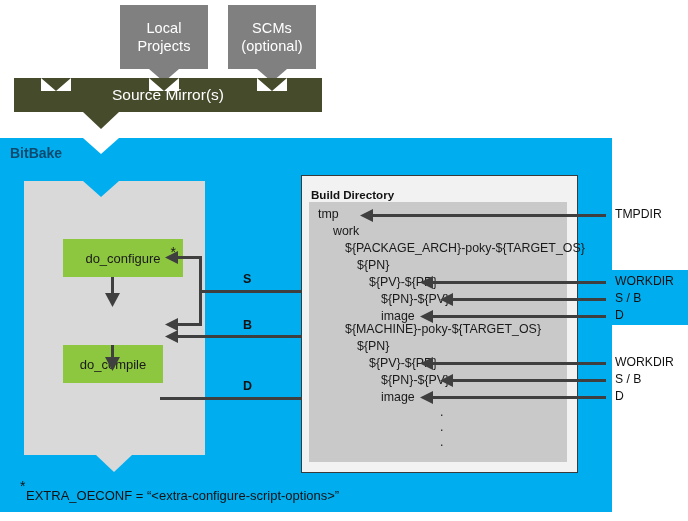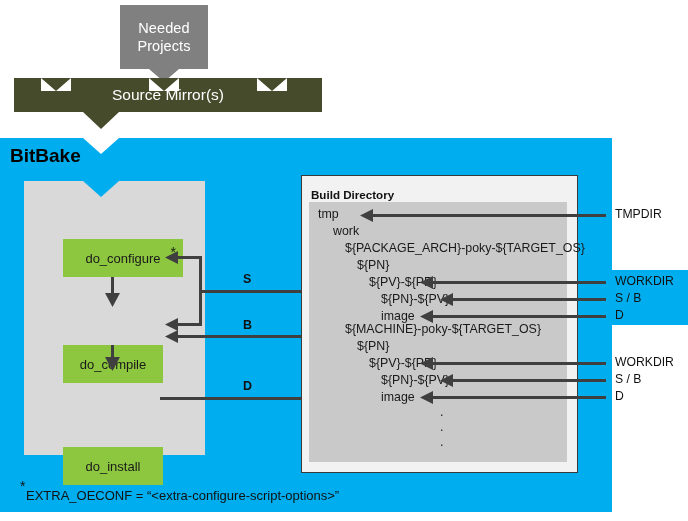--- a/index.html
+++ b/index.html
@@ -22,21 +22,21 @@
   #mirrorbar{background:#464B2B;color:#ffffff;display:flex;align-items:center;
              justify-content:center;font-size:15.5px;}
   #mirror-point{position:absolute;background:#464B2B;
              clip-path:polygon(0 0,100% 0,50% 100%);}
 
   
   #blue-main{background:#00AEEF;}
   #blue-ear{background:#00AEEF;}
   #blue-notch{position:absolute;background:#ffffff;
              clip-path:polygon(0 0,100% 0,50% 100%);}
-  #bitbake-label{color:#000000;font-size:19px;font-weight:bold;}
+  #bitbake-label{color:#0c4a6e;font-size:14px;font-weight:bold;}
 
   
   #graypanel{background:#D9D9D9;}
   #gray-notch{position:absolute;background:#00AEEF;
              clip-path:polygon(0 0,100% 0,50% 100%);}
   #gray-point{position:absolute;background:#D9D9D9;
              clip-path:polygon(0 0,100% 0,50% 100%);}
   #cfgtitle{color:#111111;font-size:12.6px;font-weight:bold;line-height:1.45;}
 
   
@@ -73,22 +73,27 @@
 <body>
 
 <div id="stage">
 
   <div class="abs" id="blue-main" style="left:0px;top:138px;width:612px;height:374px;"></div>
   <div class="abs" id="blue-ear" style="left:612px;top:270px;width:76px;height:55px;"></div>
   <div id="blue-notch" style="left:83px;top:138px;width:36px;height:16px;"></div>
   <div class="abs" id="bitbake-label" style="left:10px;top:145px;">BitBake</div>
 
   <div class="abs srcbox" style="left:120px;top:5px;width:88px;height:64px;">
-    <span style="white-space:pre-line;">Needed
+    <span style="white-space:pre-line;">Local
 Projects</span>
+    <span class="srcchev"></span>
+  </div>
+  <div class="abs srcbox" style="left:228px;top:5px;width:88px;height:64px;">
+    <span style="white-space:pre-line;">SCMs
+(optional)</span>
     <span class="srcchev"></span>
   </div>
 
   <div class="abs" id="mirrorbar" style="left:14px;top:78px;width:308px;height:34px;">
     <span>Source Mirror(s)</span>
   </div>
 
   <div class="abs" style="left:41px;top:78px;width:30px;height:13px;background:#ffffff;
               clip-path:polygon(0 0,50% 100%,100% 0,100% 100%,0 100%);"></div>
   <div class="abs" style="left:149px;top:78px;width:30px;height:13px;background:#ffffff;
@@ -100,23 +105,20 @@
   <div class="abs" id="graypanel" style="left:24px;top:181px;width:181px;height:274px;"></div>
   <div id="gray-notch" style="left:83px;top:181px;width:36px;height:16px;"></div>
   <div id="gray-point" style="left:96px;top:455px;width:36px;height:17px;"></div>
 
   <div class="abs task" style="left:63px;top:239px;width:120px;height:38px;">
     <span>do_configure</span>
     <span class="star" style="right:7px;top:6px;">*</span>
   </div>
   <div class="abs task" style="left:63px;top:307px;width:100px;height:38px;">
     <span>do_compile</span>
-  </div>
-  <div class="abs task" style="left:63px;top:371px;width:100px;height:38px;">
-    <span>do_install</span>
   </div>
 
   <div class="vline" style="left:111px;top:277px;height:18px;"></div>
   <div class="arrD" style="left:105px;top:293px;"></div>
   <div class="vline" style="left:111px;top:345px;height:14px;"></div>
   <div class="arrD" style="left:105px;top:357px;"></div>
 
   <div class="hline" style="left:200px;top:290px;width:110px;"></div>
   <div class="vline" style="left:199px;top:256px;height:70px;"></div>
   <div class="hline" style="left:176px;top:256px;width:25px;"></div>

